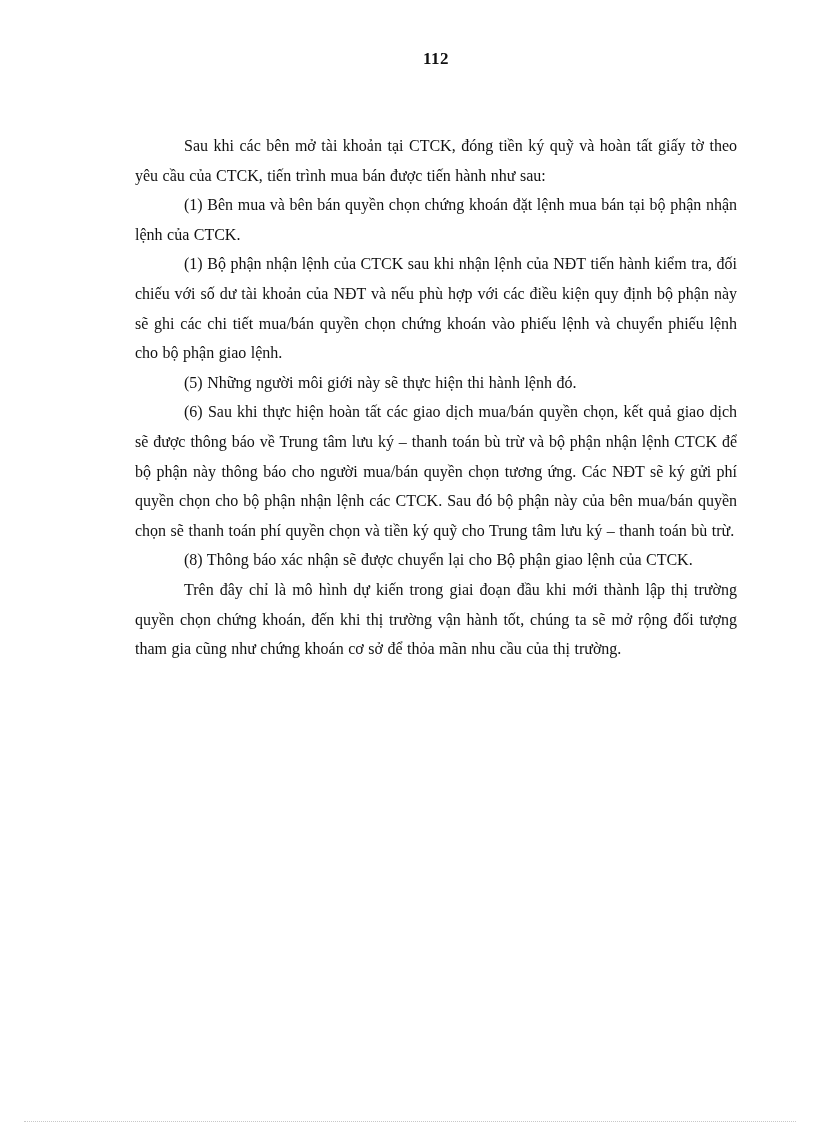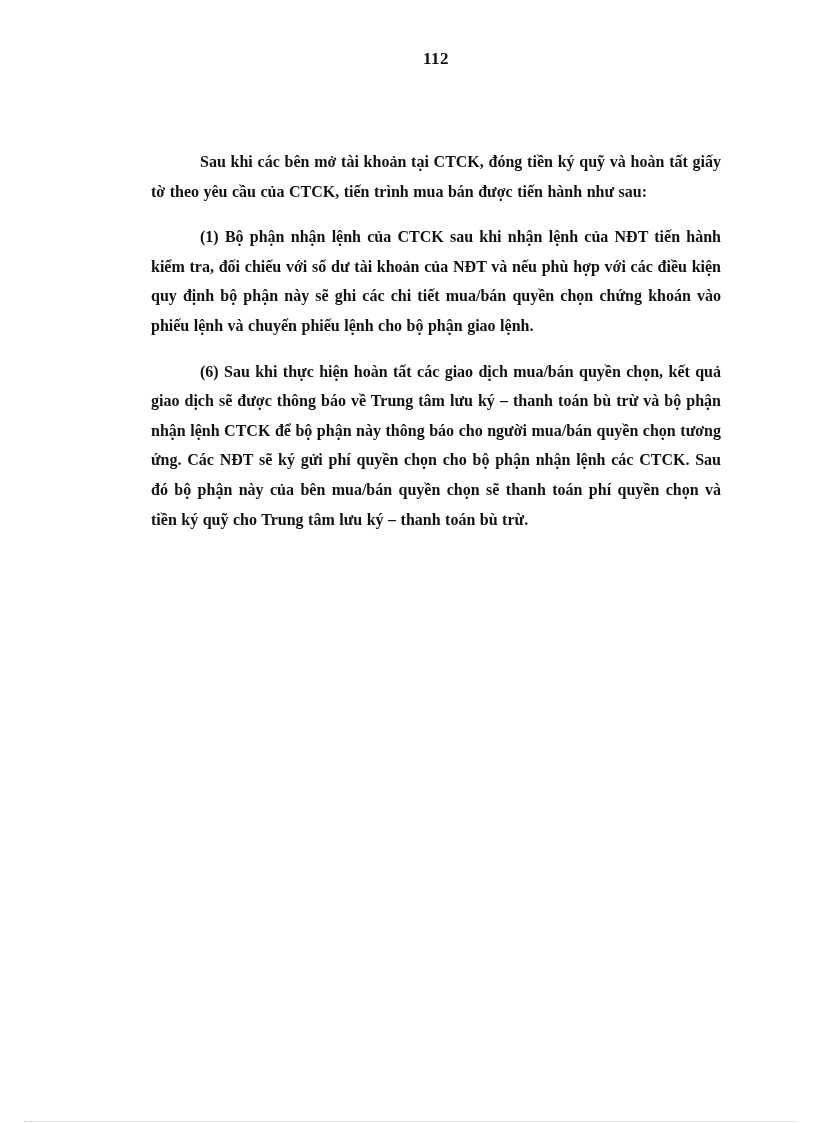--- a/index.html
+++ b/index.html
@@ -28,38 +28,41 @@
     .content {
       position: absolute;
       top: 131px;
       left: 135px;
       width: 602px;
       font-size: 16px;
       line-height: 29.6px;
       text-align: justify;
     }
     .content p {
-      margin: 16px;
+      margin: 0;
       text-indent: 49px;
       word-spacing: 0.5px;
-      font-weight: bold;
     }
     .bottom-dots {
       position: absolute;
       left: 24px;
       right: 20px;
       top: 1121px;
       height: 0;
       border-top: 1px dotted #c8c8c8;
     }
   </style>
 </head>
 <body>
 
 <div class="page-number">112</div>
 
 <div class="content">
   <p>Sau khi các bên mở tài khoản tại CTCK, đóng tiền ký quỹ và hoàn tất giấy tờ theo yêu cầu của CTCK, tiến trình mua bán được tiến hành như sau:</p>
+  <p>(1) Bên mua và bên bán quyền chọn chứng khoán đặt lệnh mua bán tại bộ phận nhận lệnh của CTCK.</p>
   <p>(1) Bộ phận nhận lệnh của CTCK sau khi nhận lệnh của NĐT tiến hành kiểm tra, đối chiếu với số dư tài khoản của NĐT và nếu phù hợp với các điều kiện quy định bộ phận này sẽ ghi các chi tiết mua/bán quyền chọn chứng khoán vào phiếu lệnh và chuyển phiếu lệnh cho bộ phận giao lệnh.</p>
+  <p>(5) Những người môi giới này sẽ thực hiện thi hành lệnh đó.</p>
   <p>(6) Sau khi thực hiện hoàn tất các giao dịch mua/bán quyền chọn, kết quả giao dịch sẽ được thông báo về Trung tâm lưu ký – thanh toán bù trừ và bộ phận nhận lệnh CTCK để bộ phận này thông báo cho người mua/bán quyền chọn tương ứng. Các NĐT sẽ ký gửi phí quyền chọn cho bộ phận nhận lệnh các CTCK. Sau đó bộ phận này của bên mua/bán quyền chọn sẽ thanh toán phí quyền chọn và tiền ký quỹ cho Trung tâm lưu ký – thanh toán bù trừ.</p>
+  <p>(8) Thông báo xác nhận sẽ được chuyển lại cho Bộ phận giao lệnh của CTCK.</p>
+  <p>Trên đây chỉ là mô hình dự kiến trong giai đoạn đầu khi mới thành lập thị trường quyền chọn chứng khoán, đến khi thị trường vận hành tốt, chúng ta sẽ mở rộng đối tượng tham gia cũng như chứng khoán cơ sở để thỏa mãn nhu cầu của thị trường.</p>
 </div>
 
 <div class="bottom-dots"></div>
 
 </body></html>

